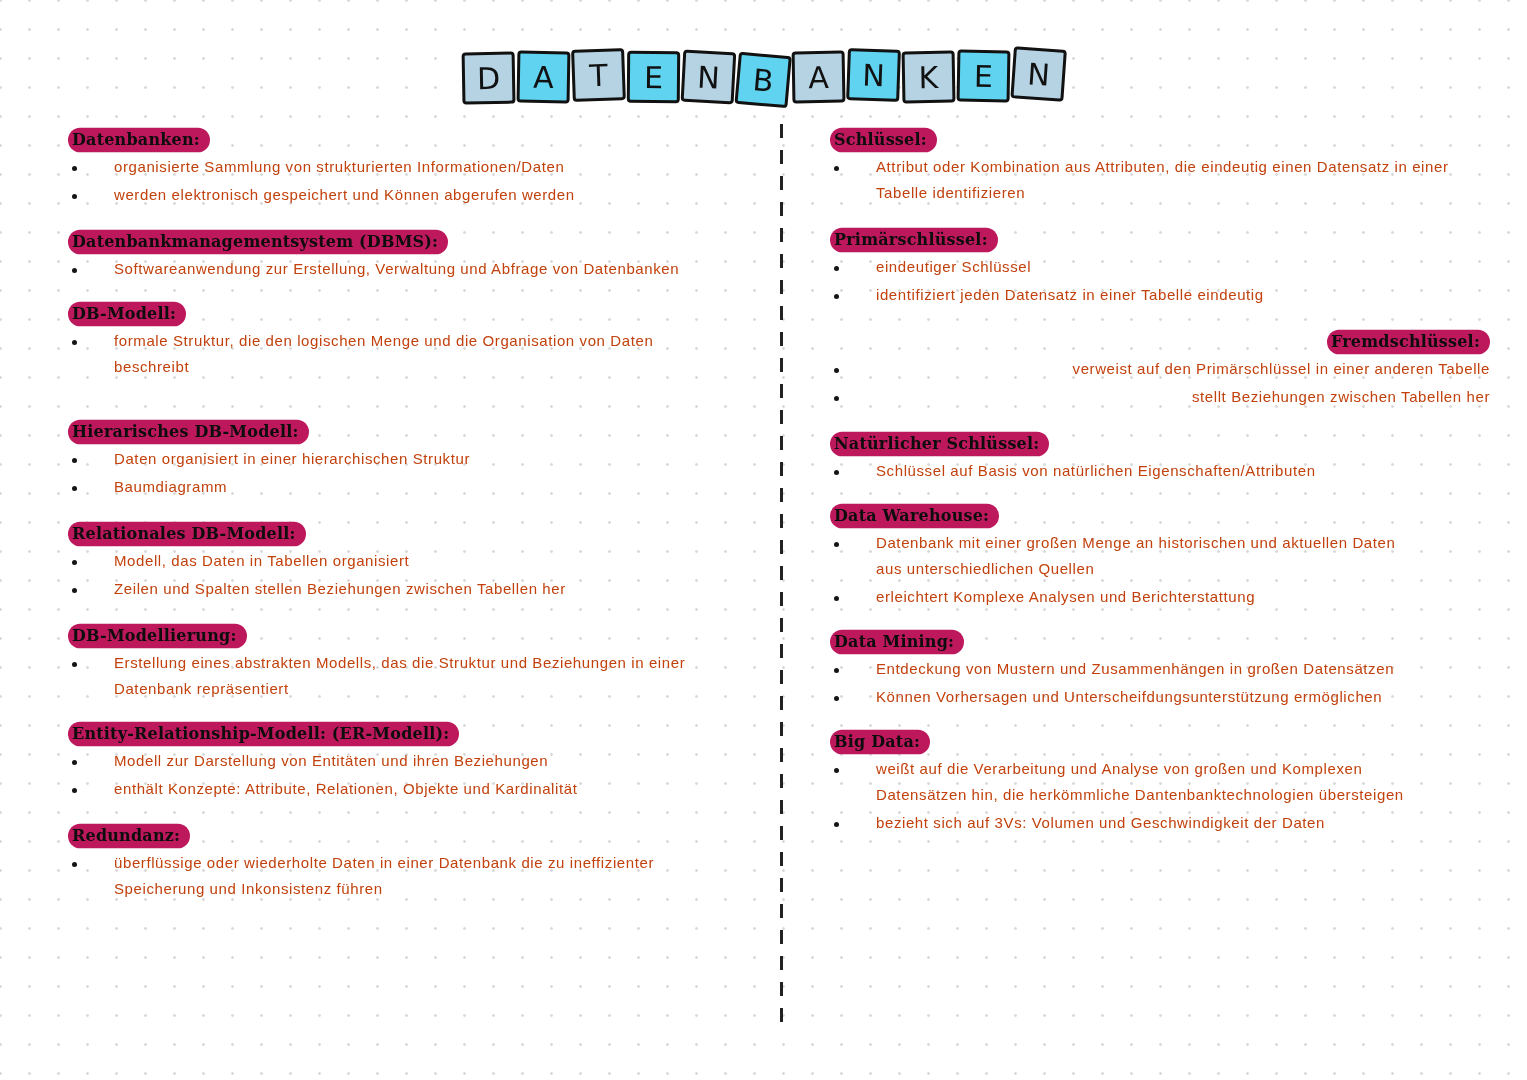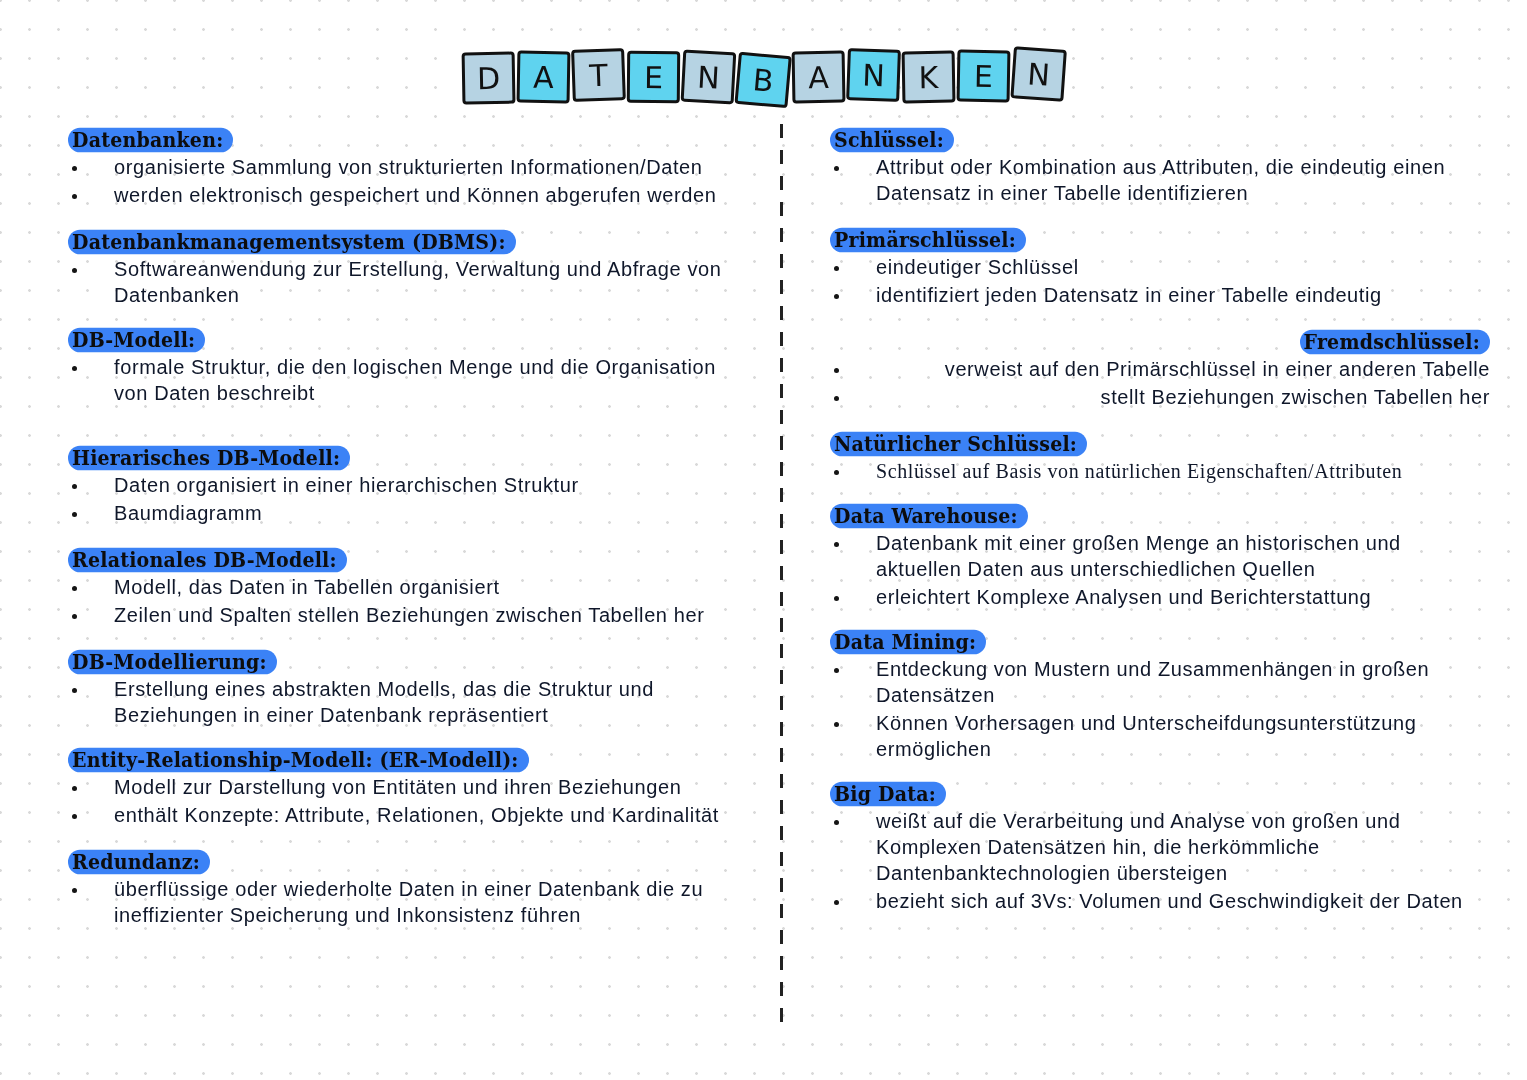--- a/index.html
+++ b/index.html
@@ -71,39 +71,39 @@
       background-image: linear-gradient(to bottom, #222222 0 14px, transparent 14px 26px);
       background-size: 3px 26px;
     }
 
     .section { position: relative; }
 
     .heading {
       display: inline-block;
       font-family: "DejaVu Serif", serif;
       font-weight: bold;
-      font-size: 19px;
+      font-size: 16px;
       line-height: 24px;
       color: #0d0d0d;
-      background: #3b82f6;
+      background: #be185d;
       border-radius: 13px;
       padding: 0 10px 0 4px;
       letter-spacing: 0.2px;
       transform: scaleY(1.03);
     }
 
     .bullets { list-style: none; margin-top: 2px; }
     .bullets li {
       position: relative;
       padding-left: 46px;
       font-family: "Liberation Sans", sans-serif;
-      font-size: 20px;
+      font-size: 15px;
       line-height: 26px;
       letter-spacing: 0.6px;
-      color: #0f172a;
+      color: #c2410c;
       margin-bottom: 2px;
     }
     .bullets li::before {
       content: "";
       position: absolute;
       left: 4px;
       top: 12px;
       width: 5px;
       height: 5px;
       border-radius: 50%;
@@ -213,21 +213,21 @@
     <div class="heading">Fremdschlüssel:</div>
     <ul class="bullets">
       <li>verweist auf den Primärschlüssel in einer anderen Tabelle</li>
       <li>stellt Beziehungen zwischen Tabellen her</li>
     </ul>
   </div>
 
   <div class="section" style="margin-bottom:20px;">
     <div class="heading">Natürlicher Schlüssel:</div>
     <ul class="bullets">
-      <li style="width:680px;font-family:Liberation Serif, serif;">Schlüssel auf Basis von natürlichen Eigenschaften/Attributen</li>
+      <li style="width:680px;">Schlüssel auf Basis von natürlichen Eigenschaften/Attributen</li>
     </ul>
   </div>
 
   <div class="section" style="margin-bottom:20px;">
     <div class="heading">Data Warehouse:</div>
     <ul class="bullets">
       <li style="width:590px;">Datenbank mit einer großen Menge an historischen und aktuellen Daten aus unterschiedlichen Quellen</li>
       <li>erleichtert Komplexe Analysen und Berichterstattung</li>
     </ul>
   </div>

